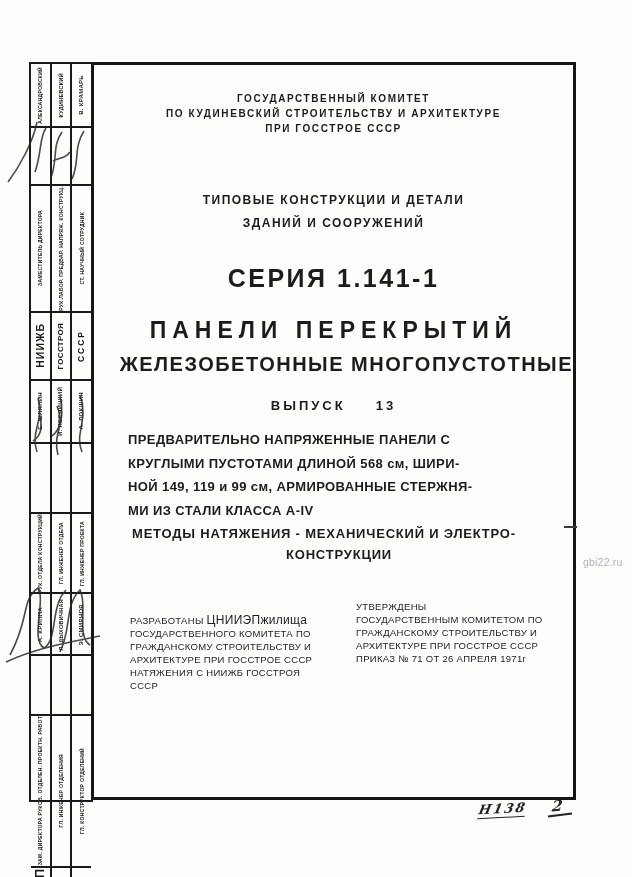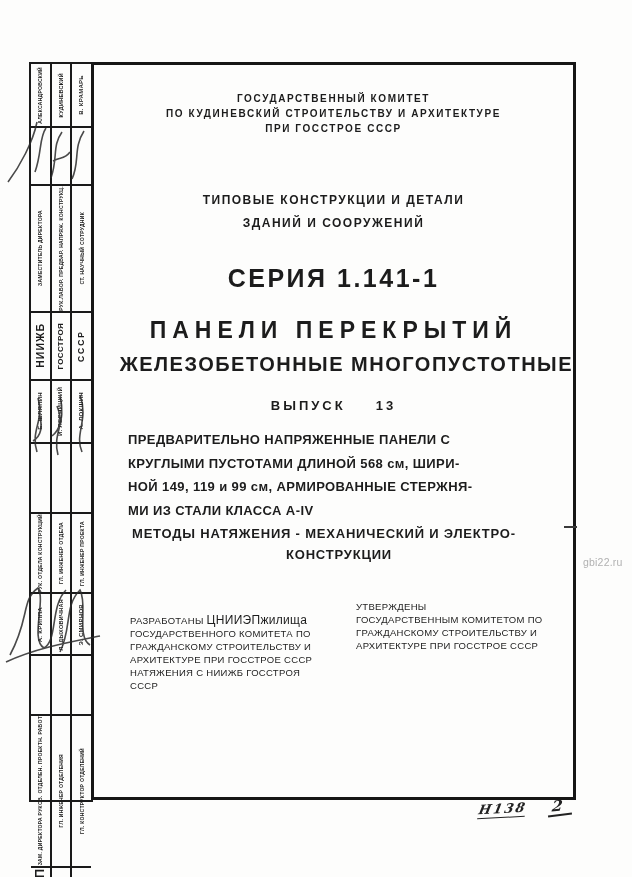--- a/index.html
+++ b/index.html
@@ -204,20 +204,21 @@
       <div>АРХИТЕКТУРЕ ПРИ ГОССТРОЕ СССР</div>
       <div>НАТЯЖЕНИЯ С НИИЖБ ГОССТРОЯ</div>
       <div>СССР</div>
     </div>
 
     <div class="fcol" style="top:535px;left:262px;width:216px;">
       <div>УТВЕРЖДЕНЫ</div>
       <div>ГОСУДАРСТВЕННЫМ КОМИТЕТОМ ПО</div>
       <div>ГРАЖДАНСКОМУ СТРОИТЕЛЬСТВУ И</div>
       <div>АРХИТЕКТУРЕ ПРИ ГОССТРОЕ СССР</div>
+      <div>ПРИКАЗ № 71 ОТ 26 АПРЕЛЯ 1971г</div>
     </div>
 
   </div>
 
   <svg class="sig-overlay" width="632" height="877" viewBox="0 0 632 877">
     <g stroke="#2b2b2b" stroke-width="1.6" fill="none" opacity="0.85">
       <path d="M8,182 C20,166 33,142 37,122 M35,172 C42,152 39,138 46,128"></path>
       <path d="M51,178 C58,158 52,146 62,132 M53,161 c8,-4 12,-2 17,-9"></path>
       <path d="M72,179 C80,162 73,148 84,131"></path>
       <path d="M37,452 C30,430 45,420 38,398 M33,441 c10,-6 9,-18 6,-28"></path>

